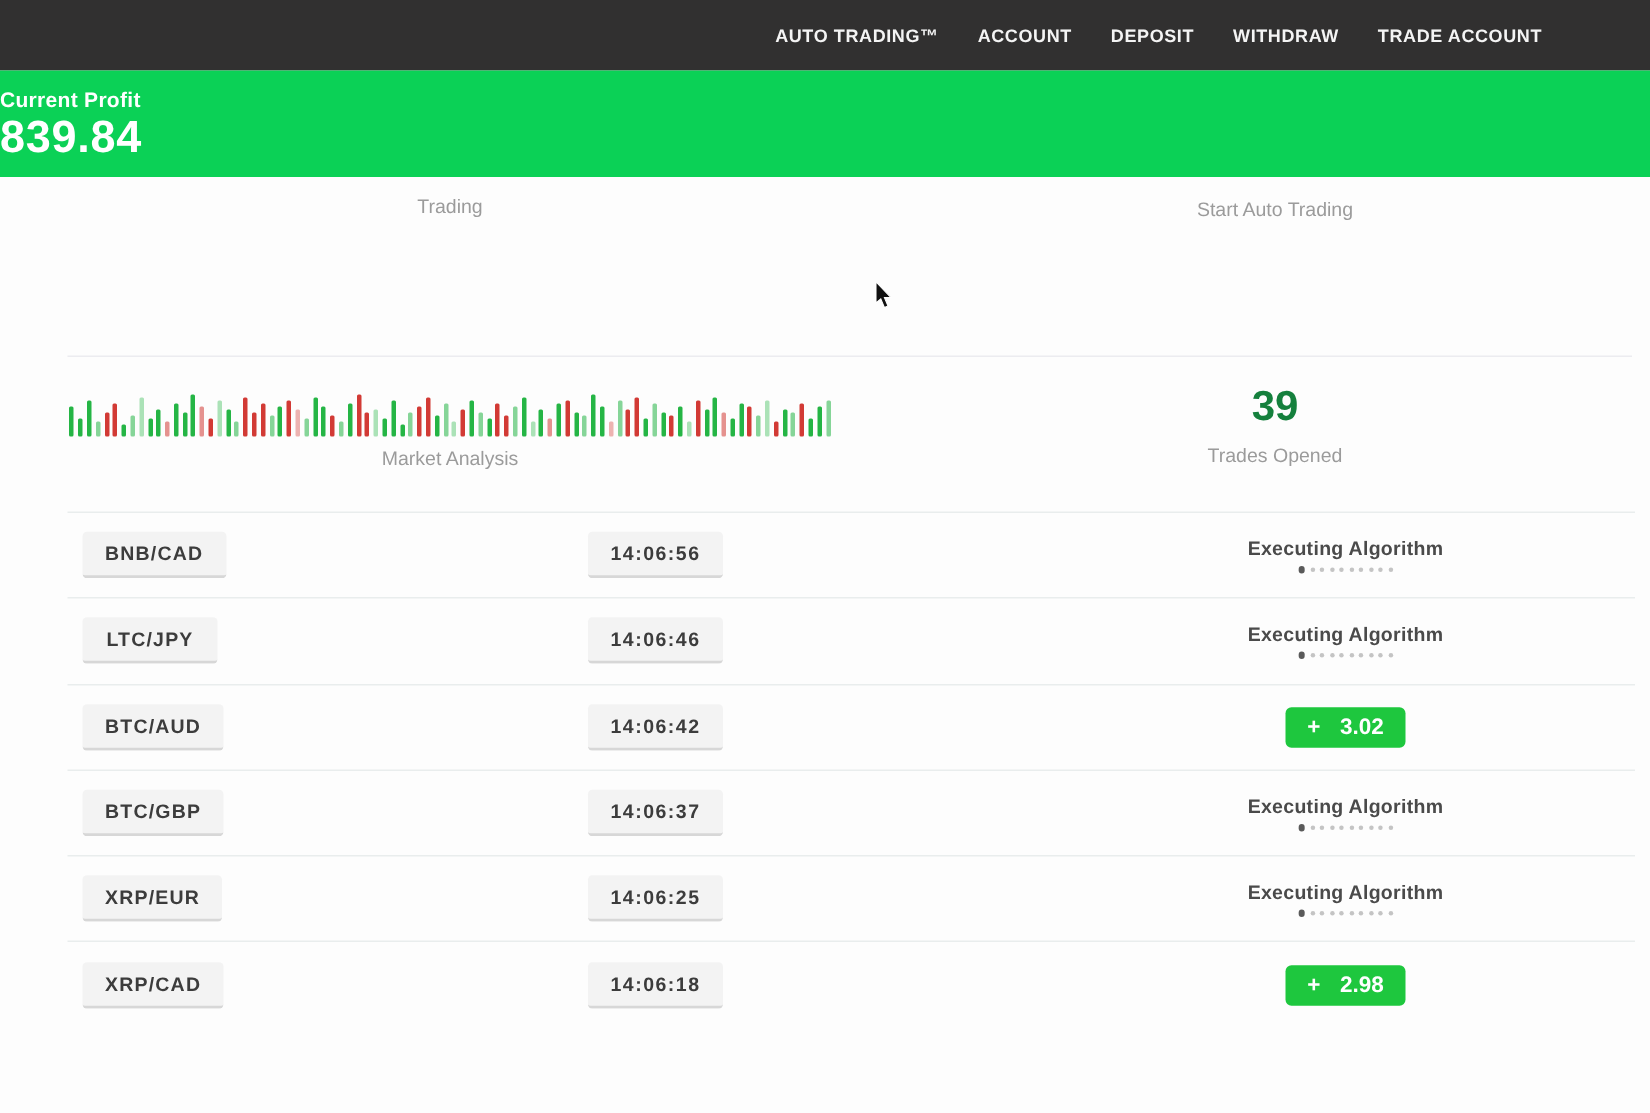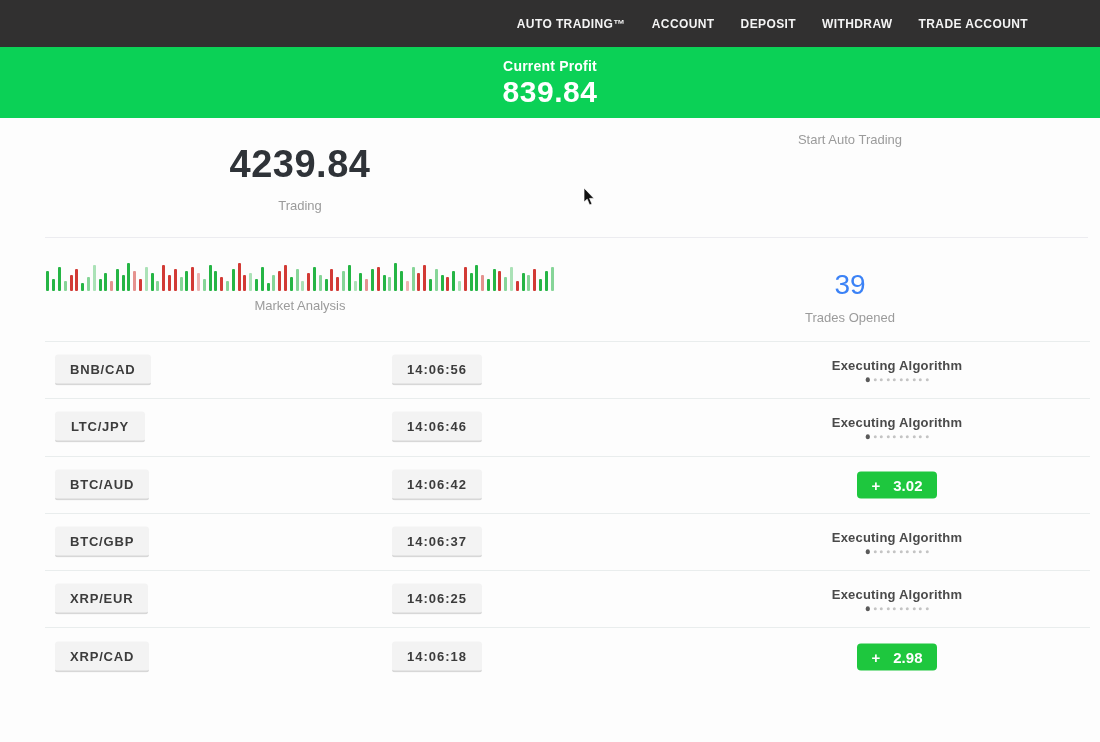--- a/index.html
+++ b/index.html
@@ -27,21 +27,21 @@
     font-weight:bold;
     letter-spacing:.4px;
     cursor:pointer;
     white-space:nowrap;
   }
 
   
   .profit-banner {
     height:71px;
     background:var(--banner-green,#0bd156);
-    text-align:center;
+    text-align:left;
     color:#fff;
     padding-top:11px;
   }
   .profit-label { font-size:14px; font-weight:bold; letter-spacing:.2px; }
   .profit-value { font-size:30px; font-weight:bold; letter-spacing:.5px; margin-top:1px; }
 
   
   .stats-row { display:grid; grid-template-columns:600px 1fr; }
   .stats-row .stat { text-align:center; }
   .row1 { height:119px; }
@@ -73,21 +73,21 @@
     height:38px; margin:16px auto 0; width:510px;
     display:flex; align-items:flex-end; gap:2.8px; justify-content:center;
   }
   .bar { width:3px; border-radius:1px; }
   .bar.g { background:var(--bar-green,#25b545); }
   .bar.r { background:var(--bar-red,#d23a35); }
   .bar:nth-child(4n) { opacity:.55; }
   .bar:nth-child(9n) { opacity:.38; }
   .market .stat-label { margin-top:7px; }
 
-  .big-num { font-size:28px; font-weight:normal; color:#3b82f6; margin-top:32px; }
+  .big-num { font-size:28px; font-weight:bold; color:#15803d; margin-top:18px; }
   .trades-opened .stat-label { margin-top:9px; }
 
   
   .trade-row {
     position:relative;
     height:57.3px;
     margin:0 10px 0 45px;
     border-top:1px solid #e9eded;
   }
   .chip {
@@ -129,21 +129,20 @@
   </nav>
 
 <header class="profit-banner">
   <div class="profit-label">Current Profit</div>
   <div class="profit-value">839.84</div>
 </header>
 
 <section class="stats">
   <div class="stats-row row1">
     <div class="stat balance">
-      <div class="balance-value">4239.84</div>
       <div class="stat-label">Trading</div>
     </div>
     <div class="stat auto-trade">
       <div class="stat-label auto-label">Start Auto Trading</div>
     </div>
   </div>
   <div class="stats-row row2">
     <div class="stat market">
       <div class="bars" id="bars">
           <span class="bar g" style="height: 20px;"></span>

